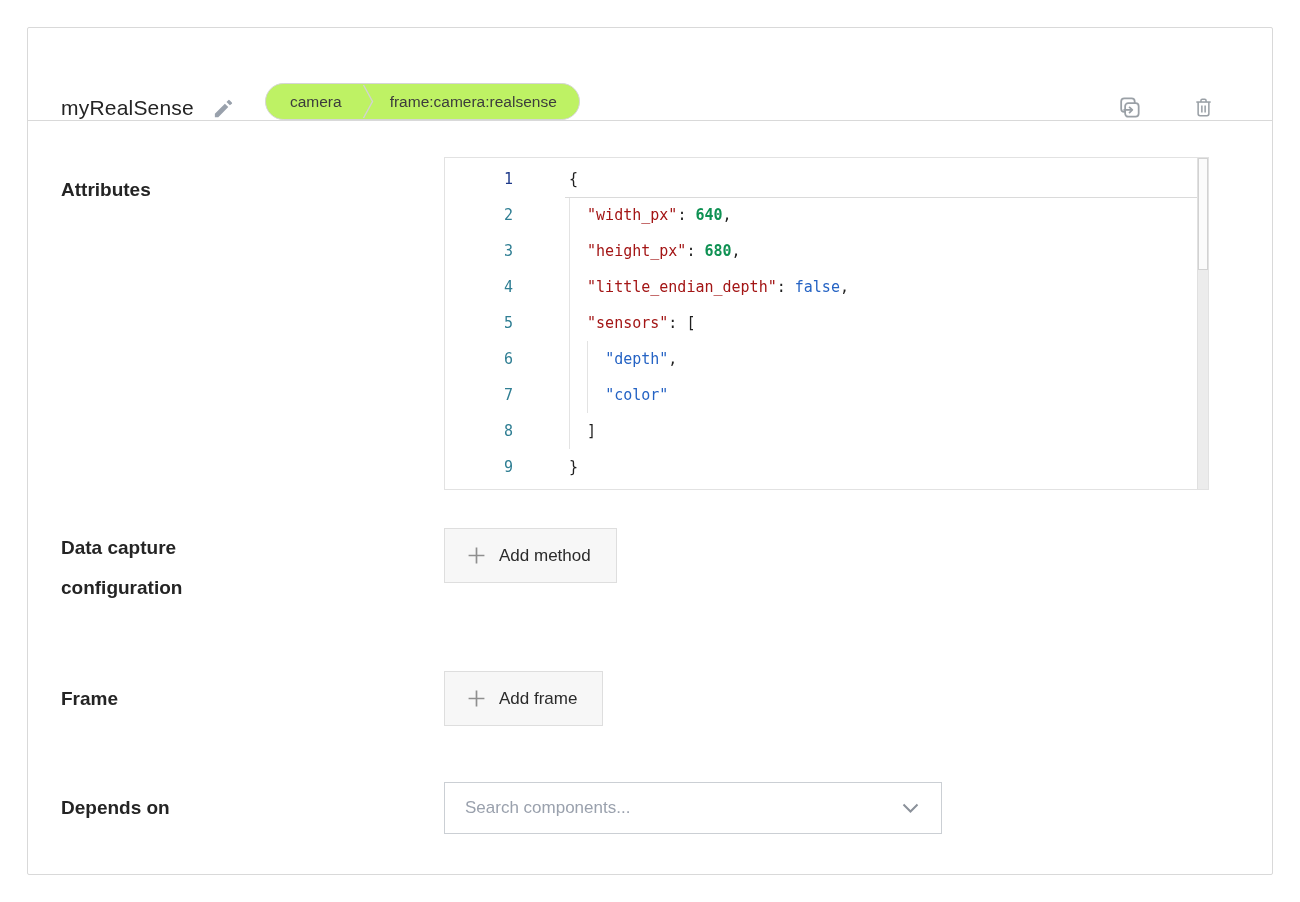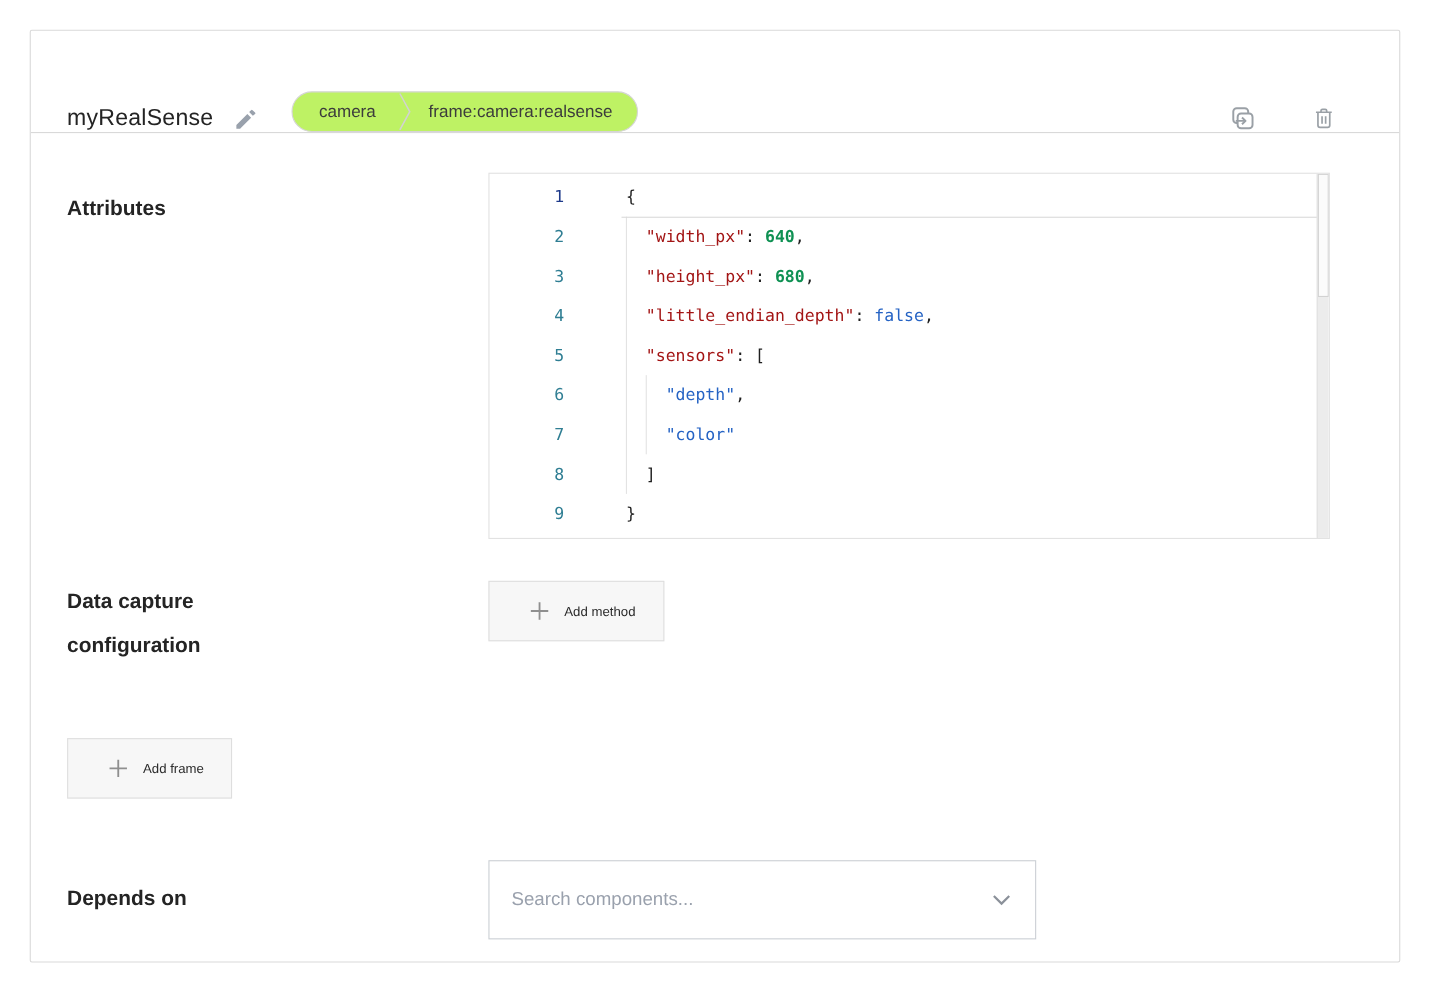--- a/index.html
+++ b/index.html
@@ -80,27 +80,27 @@
   .guide-a { left: 124px; top: 39px; height: 252px; }
   .guide-b { left: 142px; top: 183px; height: 72px; }
   .v-scroll-track { position: absolute; top: 0; right: 0; width: 11px; height: 100%; background: #ececec; border-left: 1px solid #e0e0e0; }
   .v-scroll-thumb { position: absolute; top: 0; left: 0; width: 100%; height: 112px; background: #fbfbfb; border: 1px solid #d2d2d2; }
   
   .add-btn {
     height: 55px;
     display: flex; align-items: center; gap: 13px;
     background: #f7f7f7;
     border: 1px solid #dedede;
-    padding: 0 25px 0 36px;
+    padding: 0 25px 0 22px;
     font-family: "Liberation Sans", sans-serif;
-    font-size: 12px; color: #2b2b2b;
+    font-size: 17px; color: #2b2b2b;
     cursor: pointer;
   }
   .select-box {
-    width: 498px; height: 72px;
+    width: 498px; height: 52px;
     border: 1px solid #cbcfd4;
     background: #ffffff;
     display: flex; align-items: center;
     padding: 0 22px 0 20px;
     cursor: pointer;
   }
   .select-box input {
     flex: 1; border: none; outline: none;
     font-family: "Liberation Sans", sans-serif;
     font-size: 17px; color: #3c3c3c;
@@ -222,20 +222,23 @@
         <span style="display:flex;">
           <svg width="19" height="19" viewBox="0 0 18 18" fill="none" stroke="#8f8f8f" stroke-width="1.6">
             <path d="M9 1.5v15M1.5 9h15"></path>
           </svg>
         </span>
         <span>Add method</span>
       </button>
     </div>
 
     <div class="row center frame-row">
+      <div class="row-label">
+        <span class="inner">Frame</span>
+      </div>
       <button class="add-btn">
         <span style="display:flex;">
           <svg width="19" height="19" viewBox="0 0 18 18" fill="none" stroke="#8f8f8f" stroke-width="1.6">
             <path d="M9 1.5v15M1.5 9h15"></path>
           </svg>
         </span>
         <span>Add frame</span>
       </button>
     </div>
 

